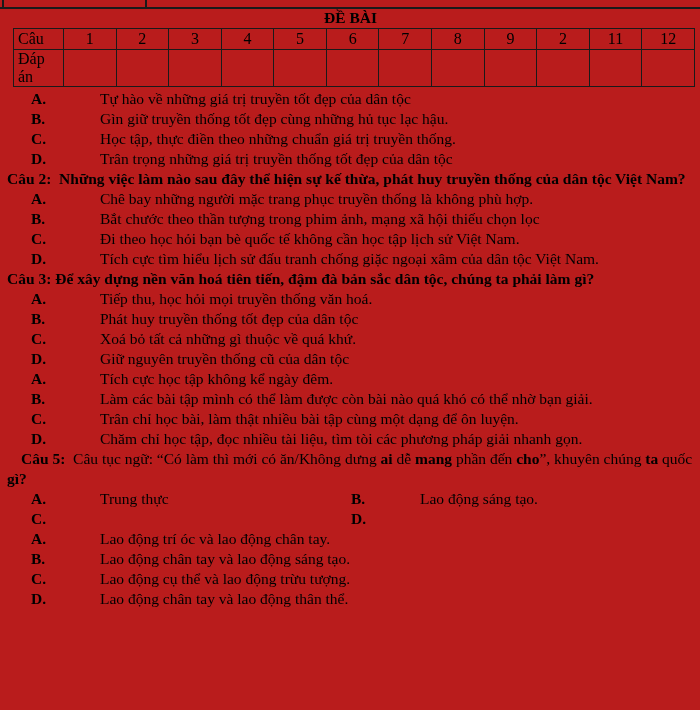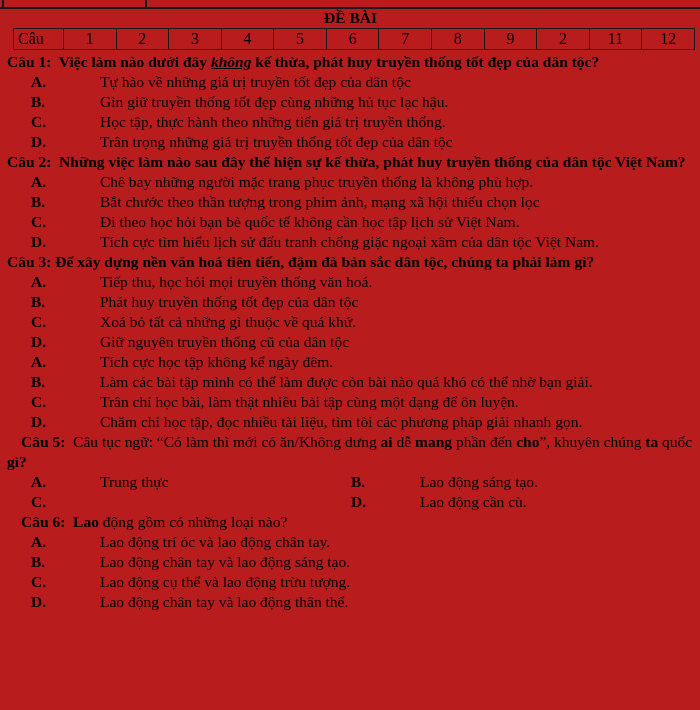--- a/index.html
+++ b/index.html
@@ -70,37 +70,51 @@
         <td>4</td>
         <td>5</td>
         <td>6</td>
         <td>7</td>
         <td>8</td>
         <td>9</td>
         <td>2</td>
         <td>11</td>
         <td>12</td>
       </tr>
+      <tr>
+        <td class="label">Đáp án</td>
+        <td></td>
+        <td></td>
+        <td></td>
+        <td></td>
+        <td></td>
+        <td></td>
+        <td></td>
+        <td></td>
+        <td></td>
+        <td></td>
+        <td></td>
+        <td></td>
+      </tr>
     </tbody>
   </table>
 
   <div class="question">
-    <div class="q-title"><span class="b">Câu 1:  Việc làm nào dưới đây </span><span class="b i u">không</span><span class="b"> kế thừa, phát huy truyền thống tốt đẹp của dân tộc?</span></div>
     <div class="options">
       <div class="option">
           <span class="opt-letter">A.</span>
           <span class="opt-text">Tự hào về những giá trị truyền tốt đẹp của dân tộc</span>
         </div>
       <div class="option">
           <span class="opt-letter">B.</span>
           <span class="opt-text">Gìn giữ truyền thống tốt đẹp cùng những hủ tục lạc hậu.</span>
         </div>
       <div class="option">
           <span class="opt-letter">C.</span>
-          <span class="opt-text">Học tập, thực hành theo những tiến giá trị truyền thống.</span>
+          <span class="opt-text">Học tập, thực điền theo những chuẩn giá trị truyền thống.</span>
         </div>
       <div class="option">
           <span class="opt-letter">D.</span>
           <span class="opt-text">Trân trọng những giá trị truyền thống tốt đẹp của dân tộc</span>
         </div>
     </div>
   </div>
 
   <div class="question">
     <div class="q-title"><span class="b">Câu 2:  Những việc làm nào sau đây thể hiện sự kế thừa, phát huy truyền thống của dân tộc Việt Nam?</span></div>
@@ -176,27 +190,25 @@
         </div>
       <div class="option">
           <span class="opt-letter">B.</span>
           <span class="opt-text">Lao động sáng tạo.</span>
         </div>
       <div class="option">
           <span class="opt-letter">C.</span>
         </div>
       <div class="option">
           <span class="opt-letter">D.</span>
-          <span class="opt-text">Lao động cần cù.</span>
-        </div>
-    </div>
-  </div>
-
-  <div class="question">
-    <div class="q-title indent"><span class="b">Câu 6:  Lao</span><span> động gồm có những loại nào?</span></div>
+        </div>
+    </div>
+  </div>
+
+  <div class="question">
     <div class="options">
       <div class="option">
           <span class="opt-letter">A.</span>
           <span class="opt-text">Lao động trí óc và lao động chân tay.</span>
         </div>
       <div class="option">
           <span class="opt-letter">B.</span>
           <span class="opt-text">Lao động chân tay và lao động sáng tạo.</span>
         </div>
       <div class="option">

